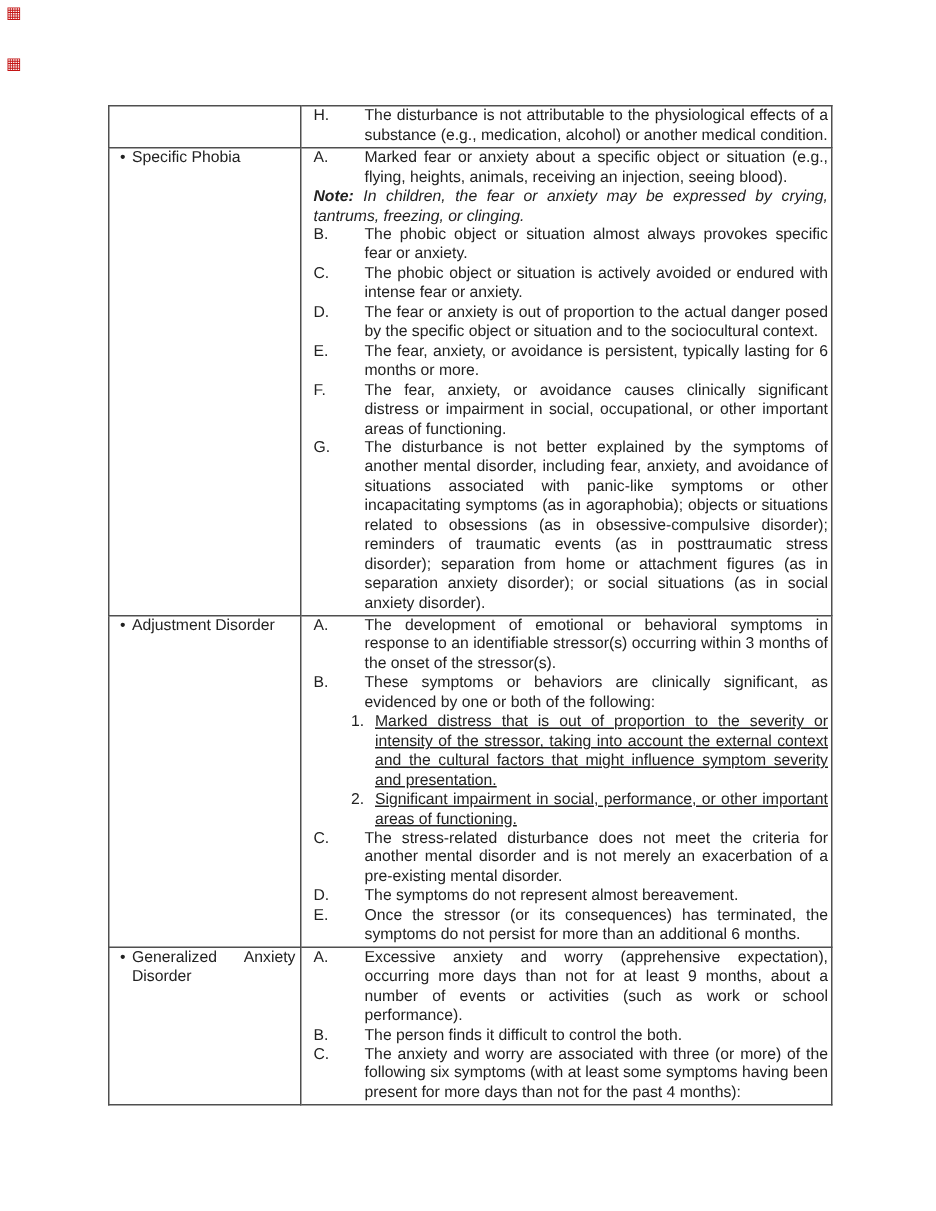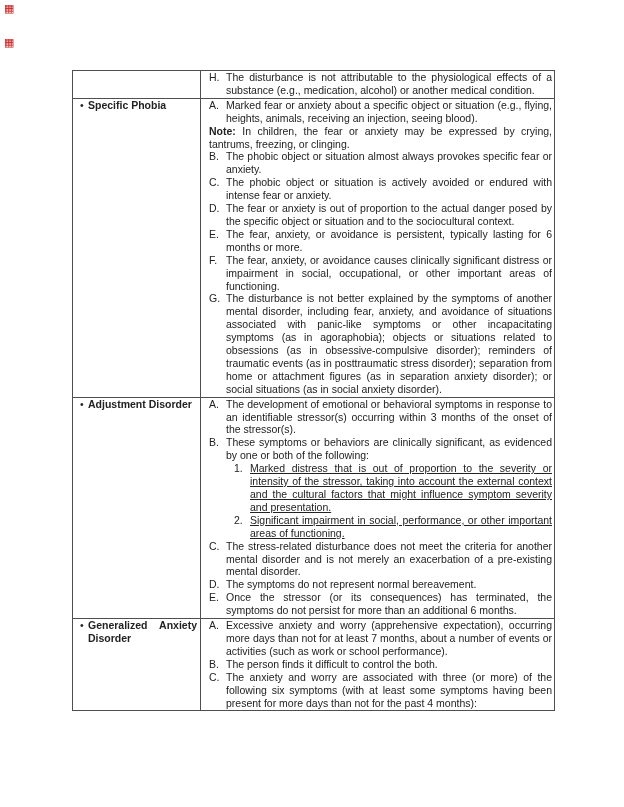--- a/index.html
+++ b/index.html
@@ -35,27 +35,27 @@
   }
   table.criteria td {
     border: 1px solid #4f4f4f;
     vertical-align: top;
   }
   td.cell-left  { width: 128px; padding: 0 3px 1px 7px; }
   td.cell-right { padding: 0 2px 1px 8px; }
 
   .leftwrap { display: flex; }
   .bullet   { flex: none; width: 8px; }
-  .dname    { flex: 1; text-align: justify; font-weight: bold; }
+  .dname    { flex: 1; text-align: justify; }
 
   .item   { display: flex; }
   .lbl    { flex: none; width: 17px; }
   .txt    { flex: 1; }
-  .ptext  { text-align: justify; }
-  .note   { text-align: justify; }
+  .ptext  { text-align: justify; margin-left: 17px; }
+  .note   { text-align: justify; font-style: italic; }
   .note b { font-weight: bold; }
 
   .sub    { display: flex; margin-left: 8px; }
   .sublbl { flex: none; width: 16px; }
   .subtxt { flex: 1; text-align: justify; text-decoration: underline; }
 </style>
 </head>
 <body>
 
 <div class="page">
@@ -162,21 +162,21 @@
             </div>
             <div class="item">
               <span class="lbl">C.</span>
               <div class="txt">
                 <div class="ptext">The stress-related disturbance does not meet the criteria for another mental disorder and is not merely an exacerbation of a pre-existing mental disorder.</div>
               </div>
             </div>
             <div class="item">
               <span class="lbl">D.</span>
               <div class="txt">
-                <div class="ptext">The symptoms do not represent normal bereavement.</div>
+                <div class="ptext">The symptoms do not represent almost bereavement.</div>
               </div>
             </div>
             <div class="item">
               <span class="lbl">E.</span>
               <div class="txt">
                 <div class="ptext">Once the stressor (or its consequences) has terminated, the symptoms do not persist for more than an additional 6 months.</div>
               </div>
             </div>
           </td>
         </tr>
@@ -184,21 +184,21 @@
           <td class="cell-left">
             <div class="leftwrap">
               <span class="bullet">•</span>
               <span class="dname">Generalized Anxiety Disorder</span>
             </div>
           </td>
           <td class="cell-right">
             <div class="item">
               <span class="lbl">A.</span>
               <div class="txt">
-                <div class="ptext">Excessive anxiety and worry (apprehensive expectation), occurring more days than not for at least 7 months, about a number of events or activities (such as work or school performance).</div>
+                <div class="ptext">Excessive anxiety and worry (apprehensive expectation), occurring more days than not for at least 9 months, about a number of events or activities (such as work or school performance).</div>
               </div>
             </div>
             <div class="item">
               <span class="lbl">B.</span>
               <div class="txt">
                 <div class="ptext">The person finds it difficult to control the both.</div>
               </div>
             </div>
             <div class="item">
               <span class="lbl">C.</span>

